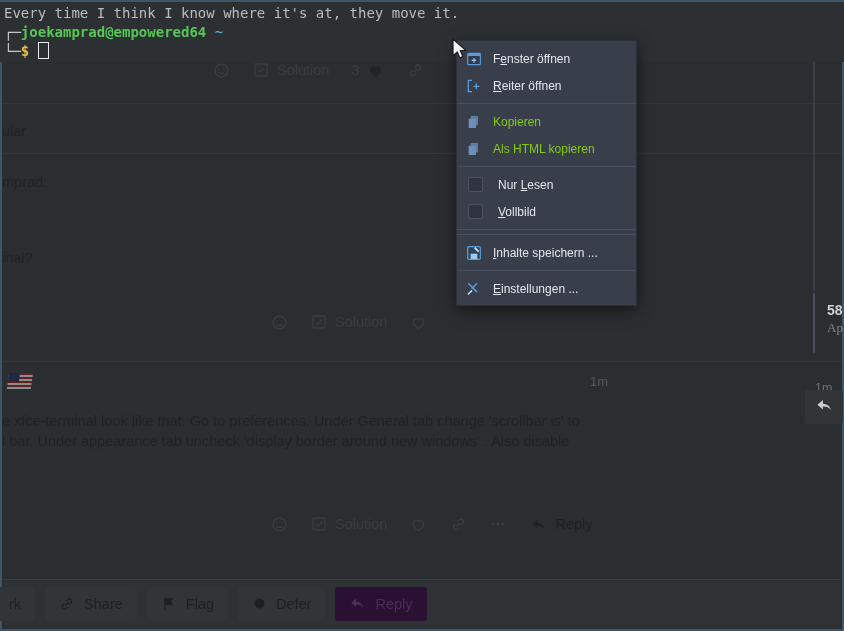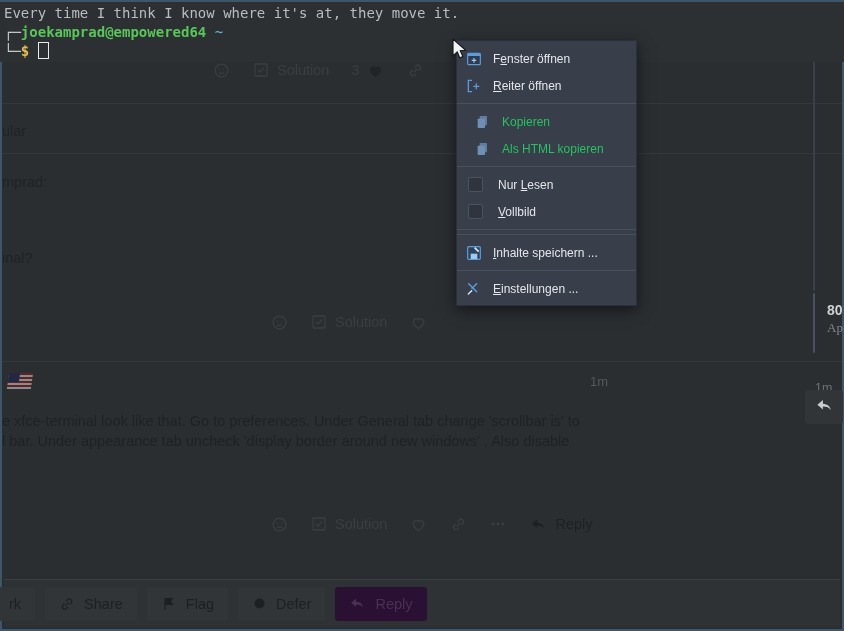--- a/index.html
+++ b/index.html
@@ -211,21 +211,21 @@
   .mi {
     position: relative;
     display: flex;
     align-items: center;
     height: 27px;
     padding: 0 10px 0 8px;
     color: #e3e6ea;
     font-size: 12px;
     white-space: nowrap;
   }
-  .mi.disabled { color: #22c55e; margin-left: 9px; }
+  .mi.disabled { color: #84cc16; }
   .mi .mi-icon {
     width: 18px;
     min-width: 18px;
     height: 18px;
     margin-right: 10px;
     display: inline-flex;
     align-items: center;
     justify-content: center;
   }
   .mi .mi-icon svg { display: block; }
@@ -398,21 +398,21 @@
           <svg width="17" height="17" viewBox="0 0 24 24" fill="#1e2123">
             <path d="M10 5L3 11l7 6v-3.6c5 0 8 1.3 10 4.6-.8-4.8-3.8-7.8-10-8.3V5z"></path>
           </svg>
         </span>
         <span>Reply</span>
       </span>
     </div>
 
     <div class="timeline-line" style="left:811px; top:56px; height:232px;"></div>
     <div class="timeline-line" style="left:811px; top:290px; height:60px; background:#4a5162;"></div>
-    <div class="timeline-num" style="left:825px; top:299px;">80</div>
+    <div class="timeline-num" style="left:825px; top:299px;">58</div>
     <div class="timeline-sub" style="left:825px; top:317px;font-family:Liberation Serif, serif;">Ap</div>
     <div class="timeline-ago" style="left:813px; top:353px;margin-top:25px;">1m ag</div>
     <div class="timeline-reply-btn" style="left:803px; top:387px;">
       <span>
         <svg width="19" height="19" viewBox="0 0 24 24" fill="#c9ccd0">
           <path d="M10 5L3 11l7 6v-3.6c5 0 8 1.3 10 4.6-.8-4.8-3.8-7.8-10-8.3V5z"></path>
         </svg>
       </span>
     </div>
 

